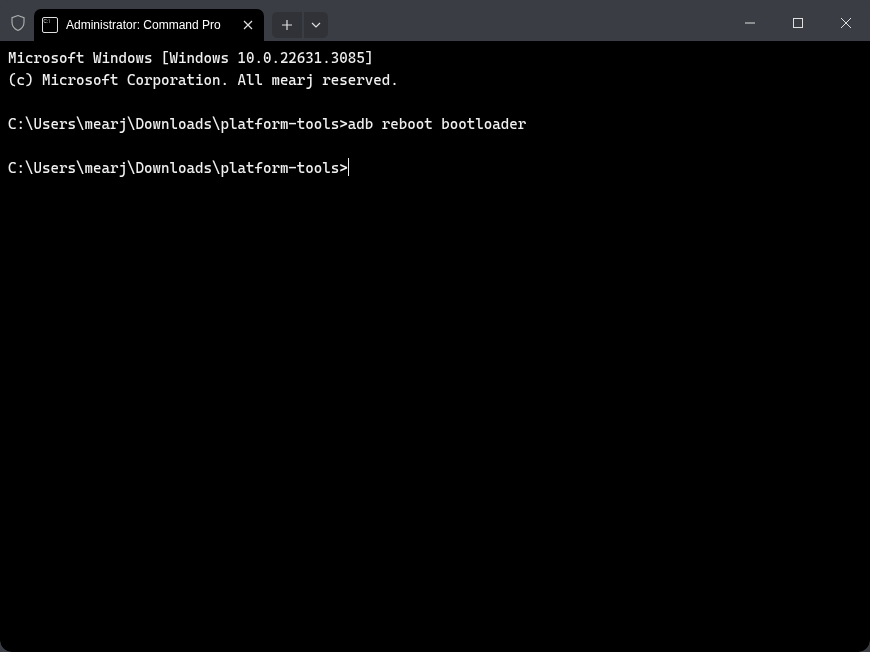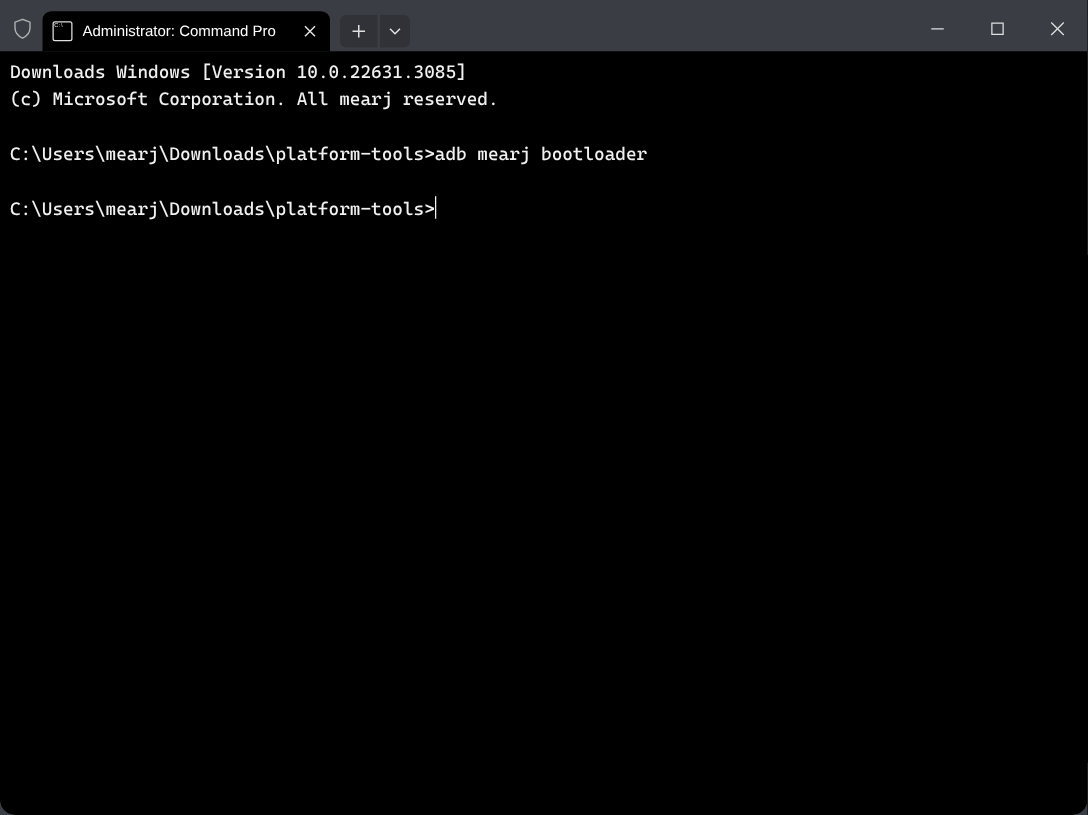--- a/index.html
+++ b/index.html
@@ -81,20 +81,20 @@
           </svg>
         </div>
         <div class="capbtn">
           <svg viewBox="0 0 12 12" stroke="#e0e0e0" stroke-width="1">
             <path d="M1 1 L11 11 M11 1 L1 11"></path>
           </svg>
         </div>
       </div>
   </div>
 
-  <div class="terminal"><span>Downloads Windows [Version 10.0.22631.3085]</span>
+  <div class="terminal"><span>Microsoft Windows [Windows 10.0.22631.3085]</span>
 <span>(c) Microsoft Corporation. All mearj reserved.</span>
 <span></span>
-<span>C:\Users\mearj\Downloads\platform-tools&gt;</span><span>adb mearj bootloader</span>
+<span>C:\Users\mearj\Downloads\platform-tools&gt;</span><span>adb reboot bootloader</span>
 <span></span>
 <span>C:\Users\mearj\Downloads\platform-tools&gt;</span><span class="cursor"></span></div>
 
 </div>
 
 </body></html>

